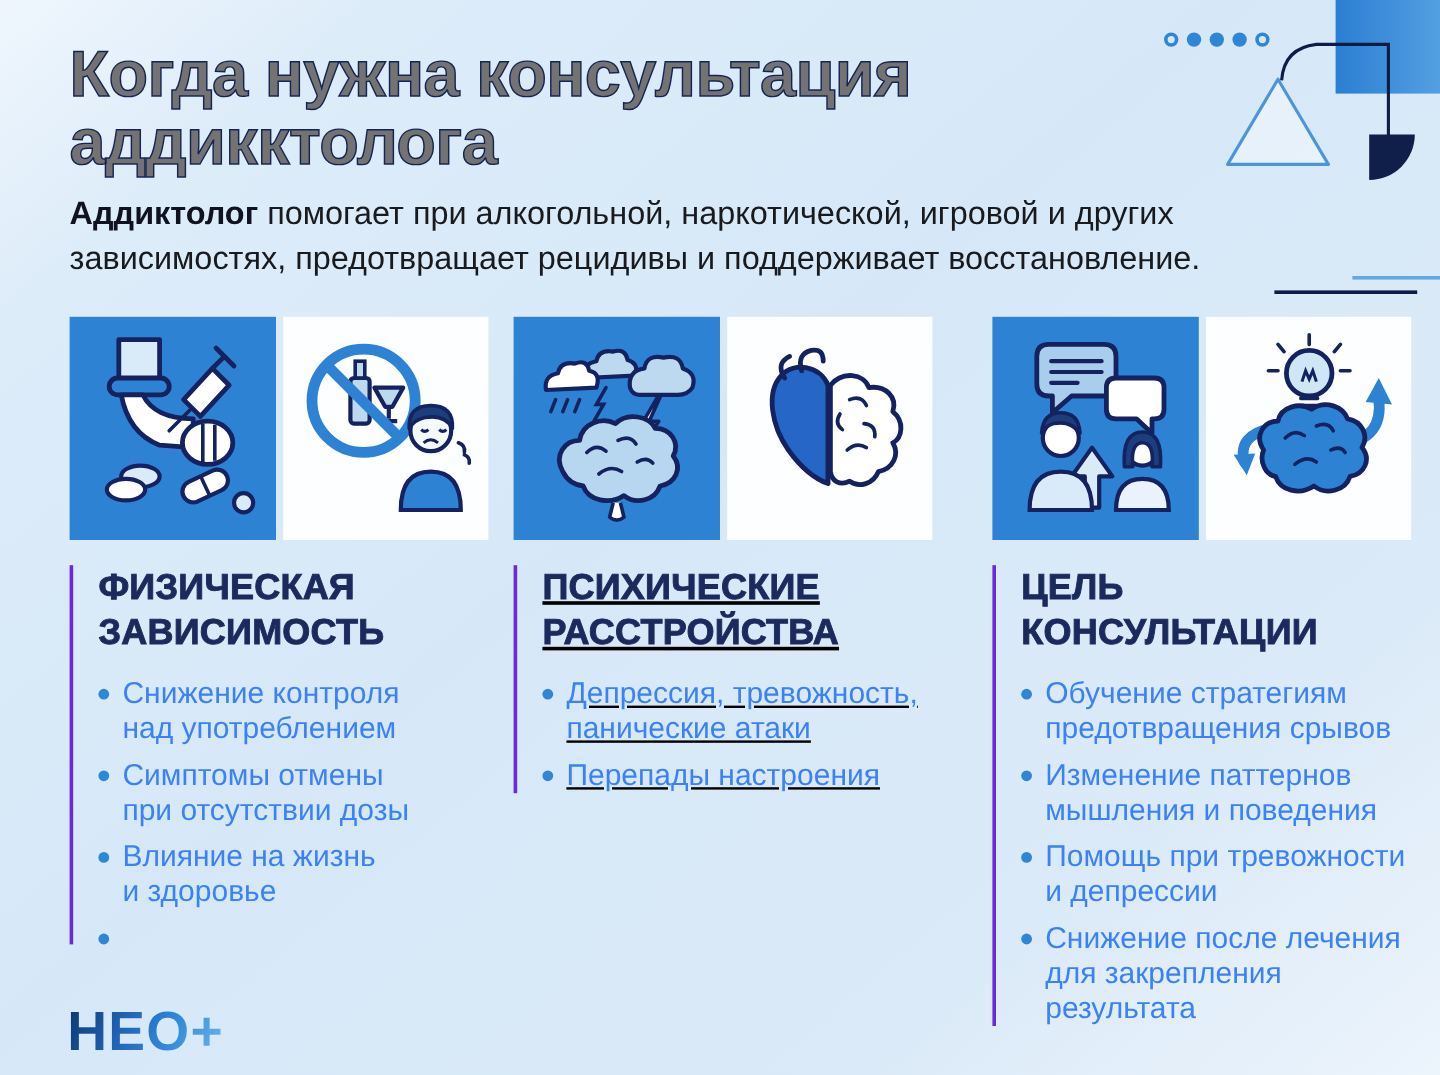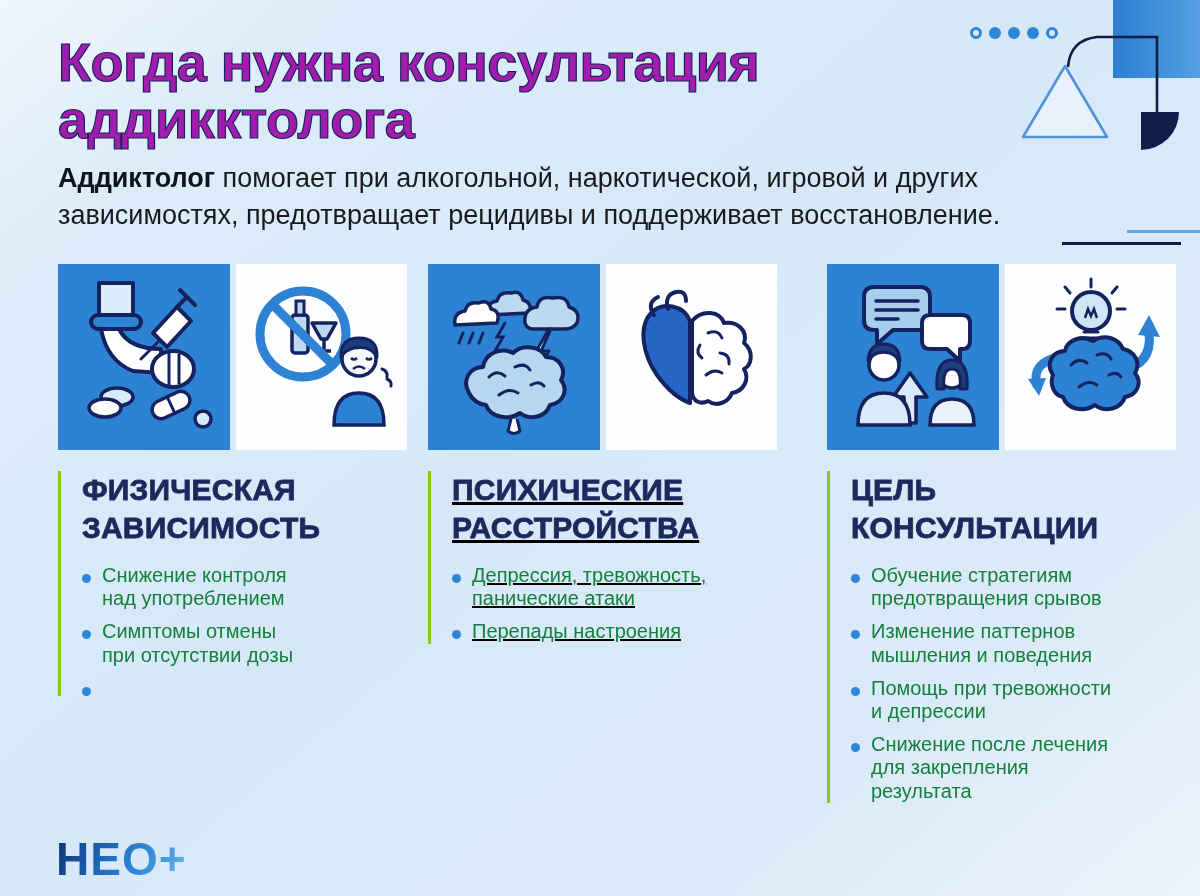--- a/index.html
+++ b/index.html
@@ -7,21 +7,21 @@
     width:1200px;height:896px;position:relative;overflow:hidden;
     font-family:"Liberation Sans", sans-serif;
     background:linear-gradient(140deg,#eff6fd 0%,#ddecf9 14%,#d6e8f8 45%,#dbeaf8 78%,#ecf4fc 100%);
   }
   .abs{position:absolute;}
 
   
   .page-title{
     left:58px;top:34px;margin:0;width:960px;
     font-size:54px;line-height:1.06;font-weight:bold;letter-spacing:-.5px;
-    color:#a21caf;-webkit-text-stroke:1.2px #152452;white-space:pre-line;
+    color:#737373;-webkit-text-stroke:1.2px #152452;white-space:pre-line;
   }
   .intro{
     left:58px;top:160px;margin:0;width:1060px;
     font-size:27px;line-height:1.37;color:#191a1e;white-space:pre-line;
   }
   .intro b{color:#10121f;}
 
   
   .dots{left:970px;top:27px;display:flex;gap:7px;}
   .dot-d{width:12px;height:12px;border-radius:50%;box-sizing:border-box;}
@@ -34,29 +34,29 @@
   .decor-line-light{left:1127px;top:230px;width:73px;height:3px;background:#66a7e2;}
   .decor-line-navy{left:1062px;top:242px;width:119px;height:3px;background:#0d1d45;}
 
   
   .col{position:absolute;top:264px;width:349px;}
   .col-1{left:58px;} .col-2{left:428px;text-decoration:underline;} .col-3{left:803px;padding-left:24px;}
   .tiles{display:flex;gap:6px;}
   .tile{width:172px;height:186px;display:flex;align-items:center;justify-content:center;}
   .tile-blue{background:#2e82d4;}
   .tile-white{background:#fdfeff;}
-  .textblock{margin-top:21px;border-left:3px solid #84cc16;padding-left:21px;}
+  .textblock{margin-top:21px;border-left:3px solid #6d28d9;padding-left:21px;}
   .col-heading{
     margin:0 0 18px;font-size:30px;line-height:1.25;font-weight:bold;
     color:#1b2a5c;-webkit-text-stroke:.8px #1b2a5c;letter-spacing:.2px;white-space:pre-line;
   }
   ul.bullets{list-style:none;margin:0;padding:0;}
   ul.bullets li{display:flex;margin-bottom:10px;}
   .bdot{width:9px;height:9px;border-radius:50%;background:#2e86d6;margin:10px 11px 0 0;flex:none;}
-  .btext{font-size:20px;line-height:1.16;color:#15803d;white-space:pre-line;}
+  .btext{font-size:25px;line-height:1.16;color:#3b82f6;white-space:pre-line;}
 
   
   .logo{
     left:56px;top:832px;margin:0;font-size:46px;font-weight:bold;letter-spacing:1px;
     background:linear-gradient(115deg,#0e3a75 5%,#1e62b4 35%,#2f86d6 62%,#67b2ea 95%);
     -webkit-background-clip:text;background-clip:text;-webkit-text-fill-color:transparent;
   }
   svg .ln{stroke:#14235f;fill:none;}
 </style>
 </head>
@@ -132,20 +132,25 @@
           <span class="btext">Снижение контроля
 над употреблением</span>
         </li>
       <li>
           <span class="bdot"></span>
           <span class="btext">Симптомы отмены
 при отсутствии дозы</span>
         </li>
       <li>
           <span class="bdot"></span>
+          <span class="btext">Влияние на жизнь
+и здоровье</span>
+        </li>
+      <li>
+          <span class="bdot"></span>
         </li>
     </ul>
   </div>
 </div>
 
 <div class="col col-2">
   <div class="tiles">
     <div class="tile tile-blue">
       <svg width="150" height="160" viewBox="0 0 150 160">
         <path d="M48,38 Q46,26 58,24 Q60,14 72,16 Q82,13 84,23 Q94,26 90,36 Z" fill="#bcd9f0" stroke="#14235f" stroke-width="3.5" stroke-linejoin="round"></path>

